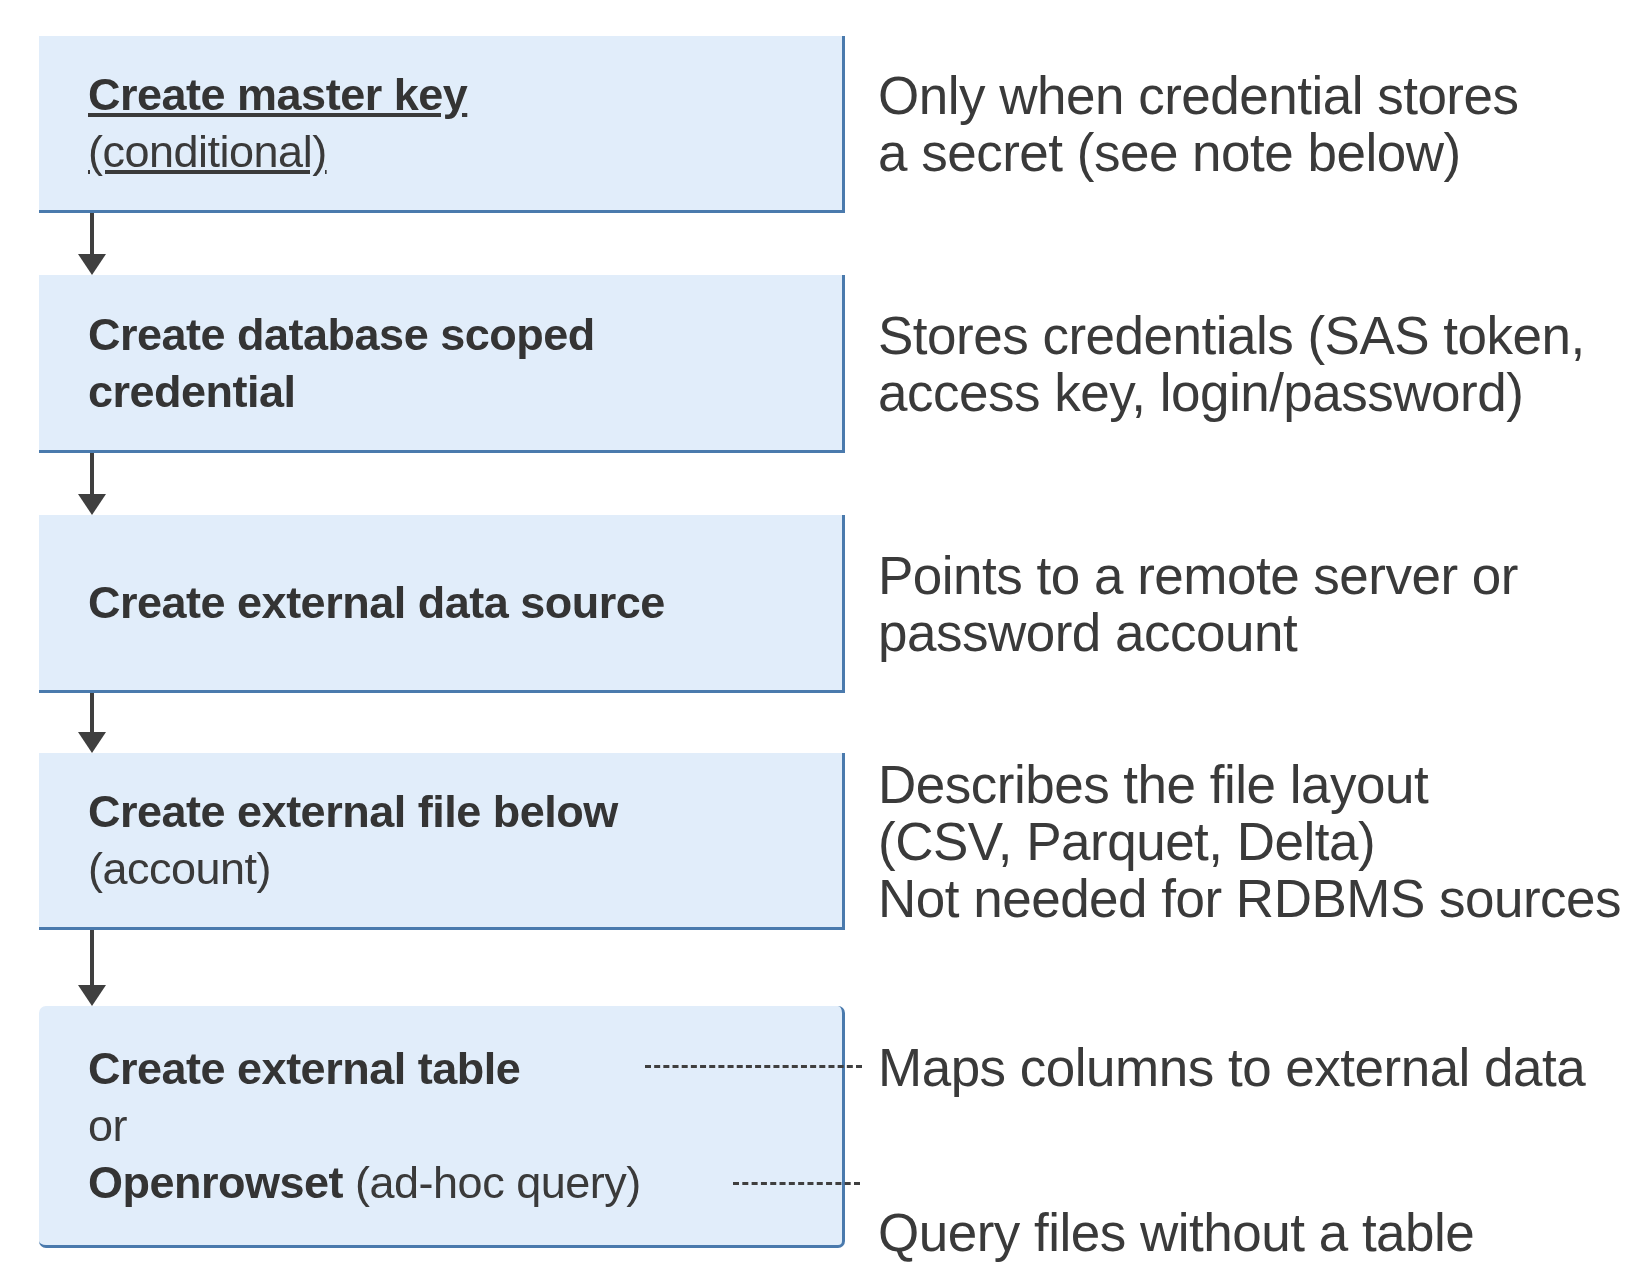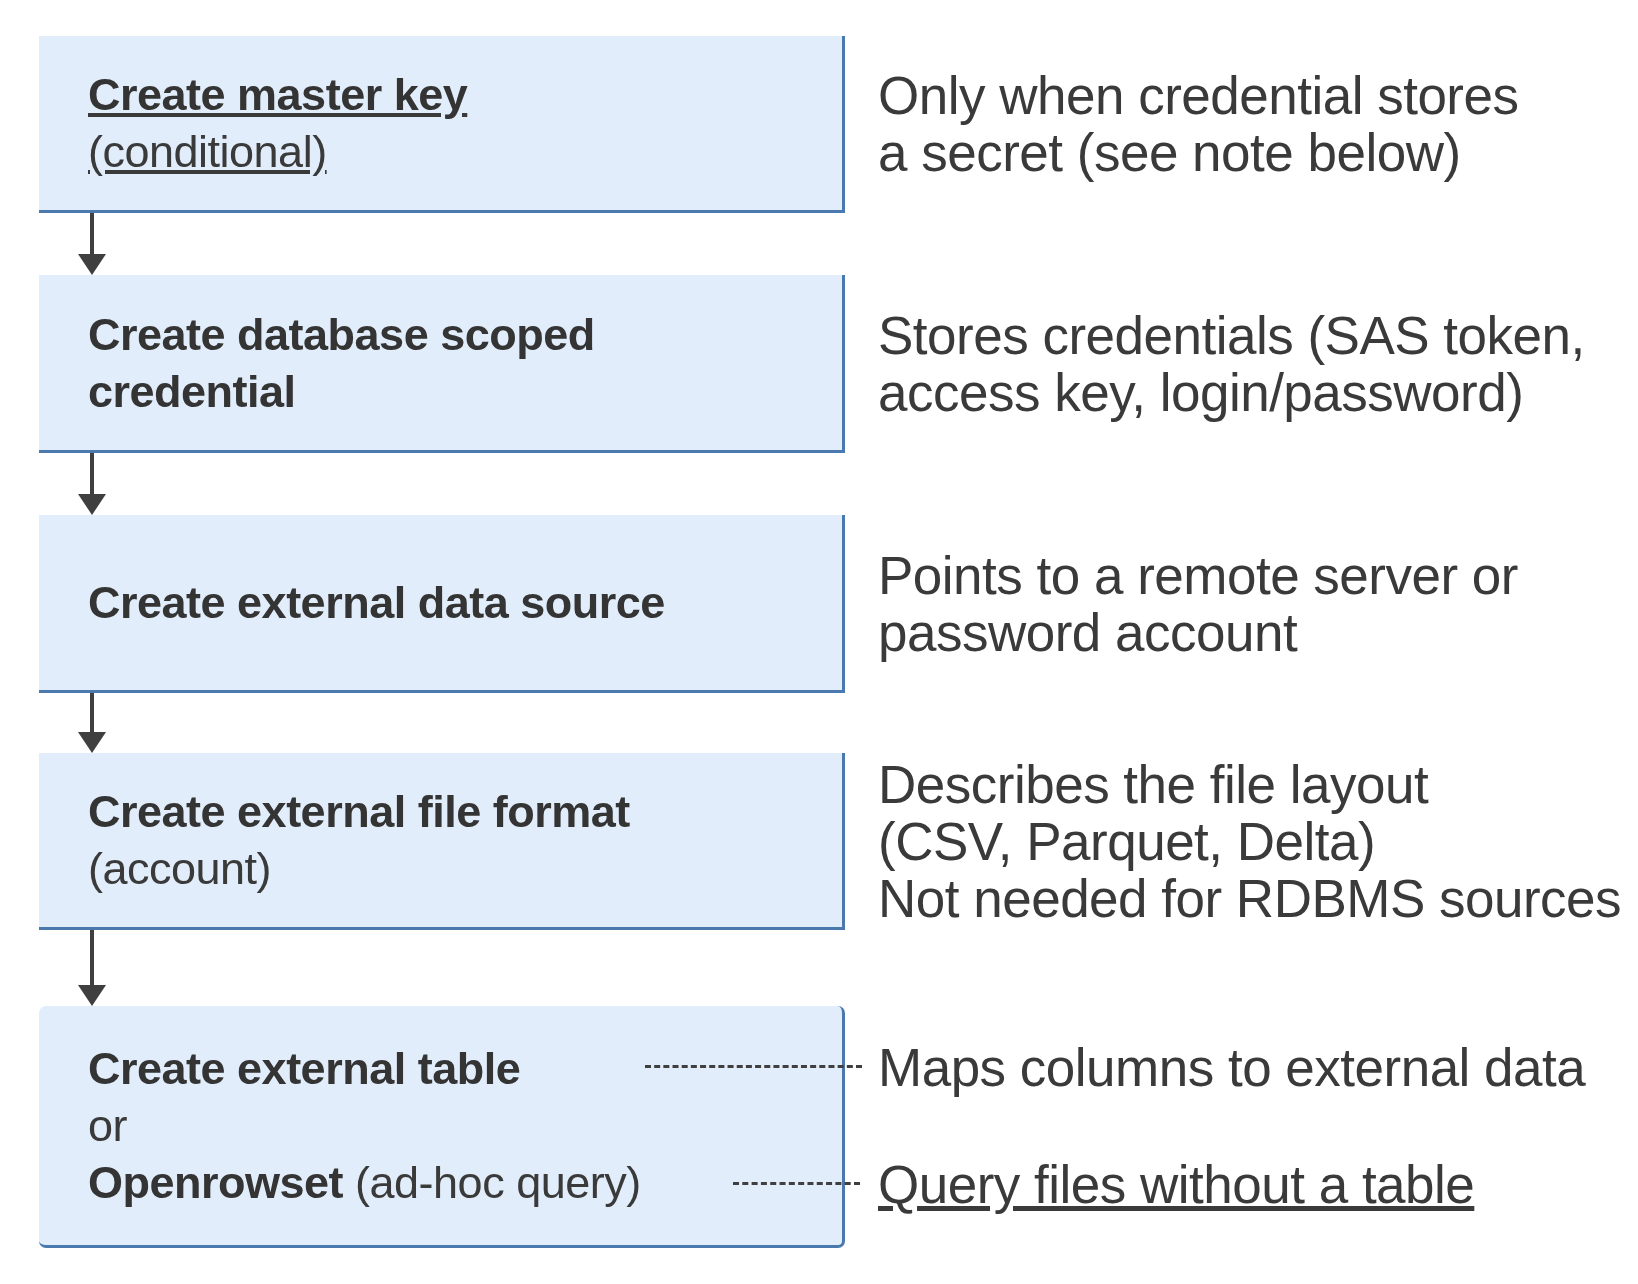--- a/index.html
+++ b/index.html
@@ -110,21 +110,21 @@
   <div class="annotation" style="top:547px;">
     <div>Points to a remote server or</div>
     <div>password account</div>
   </div>
   <div class="arrow" style="left:78px; top:693px; height:60px;">
     <div class="stem"></div>
     <div class="head"></div>
   </div>
 
   <div class="box" style="top:753px; height:177px;">
-    <div class="box-line bold">Create external file format</div>
+    <div class="box-line bold">Create external file below</div>
     <div class="box-line">(account)</div>
   </div>
   <div class="annotation" style="top:756px;">
     <div>Describes the file layout</div>
     <div>(CSV, Parquet, Delta)</div>
     <div>Not needed for RDBMS sources</div>
   </div>
   <div class="arrow" style="left:78px; top:930px; height:76px;">
     <div class="stem"></div>
     <div class="head"></div>
@@ -135,17 +135,17 @@
     <div class="box-line">or</div>
     <div class="box-line"><span class="bold">Openrowset</span><span> (ad-hoc query)</span></div>
   </div>
 
   <div class="dashed-connector" style="left:645px; top:1065px; width:217px;"></div>
   <div class="dashed-connector" style="left:733px; top:1182px; width:127px;"></div>
 
   <div class="annotation" style="top:1039px;text-align:right;">
     <div>Maps columns to external data</div>
   </div>
-  <div class="annotation" style="top:1156px;text-decoration:underline;">
+  <div class="annotation" style="top:1204px;">
     <div>Query files without a table</div>
   </div>
 
 </div>
 
 </body></html>

